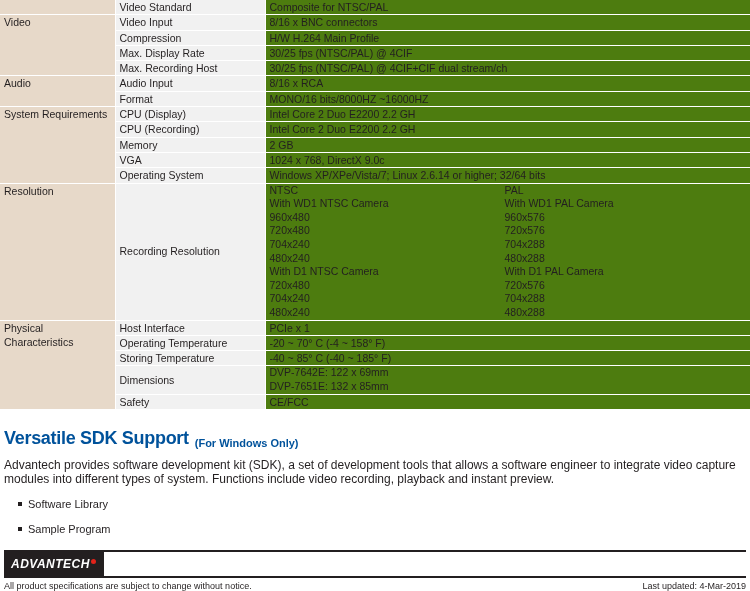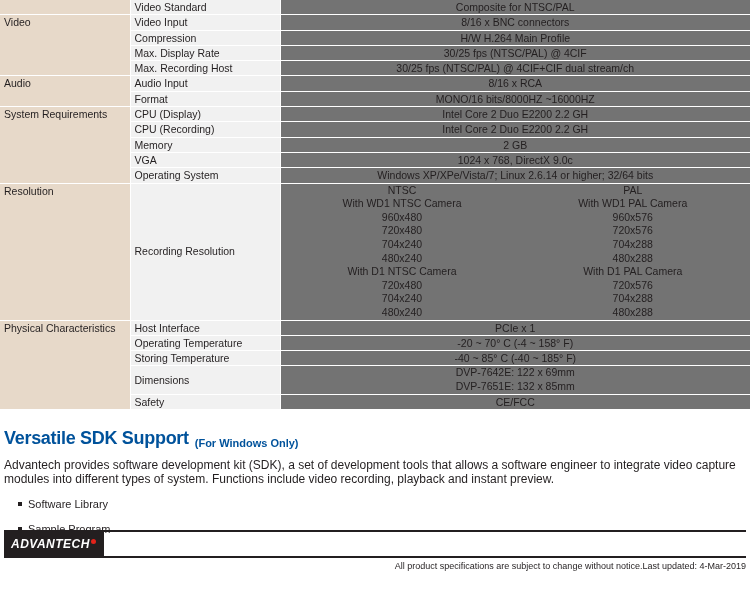--- a/index.html
+++ b/index.html
@@ -24,44 +24,43 @@
     table-layout: fixed;
     font-size: 10.5px;
   }
   table.spec td {
     padding: 0 4px;
     vertical-align: top;
     line-height: 14.3px;
     height: 14.3px;
   }
   td.cat {
-    width: 130px;
+    width: 115px;
     background: #e7d9c9;
     border-bottom: 1px solid #ffffff;
     border-right: 1px solid #ffffff;
     vertical-align: middle;
     text-align: left;
     padding-left: 8px;
     font-size: 10.5px;
     color: #231f20;
     margin-top: 19px;
   }
   td.sub {
     width: 150px;
     background: #f1f1f1;
     border-bottom: 1px solid #ffffff;
     border-right: 1px solid #ffffff;
     padding-left: 8px;
     white-space: nowrap;
   }
   td.val {
-    background: #737373;
+    background: #4d7c0f;
     border-bottom: 1px solid #ffffff;
     padding-left: 8px;
-    text-align: center;
   }
   td.sub.tall, td.val.tall { vertical-align: middle; }
   .colwrap { display: flex; }
   .colwrap .c1 { width: 235px; flex: 0 0 235px; }
   .colwrap .c2 { flex: 1 1 auto; }
   .resline { line-height: 13.6px; white-space: nowrap; }
   .twoline { line-height: 13.6px; }
 
   
   .topcut td { border-top: none; }
@@ -150,25 +149,25 @@
   .footer-title {
     display: flex;
     align-items: center;
     font-size: 11px;
     font-weight: bold;
     padding-left: 14px;
     color: #231f20;
   }
   .footer-note {
     display: flex;
-    justify-content: flex-end;
+    justify-content: space-between;
     font-size: 9px;
     color: #231f20;
     padding-top: 3px;
-    padding-bottom: 20px;
+    padding-bottom: 0;
   }
 </style>
 </head>
 <body>
 
 <div class="page">
 
   <table class="spec">
     <tbody>
 

